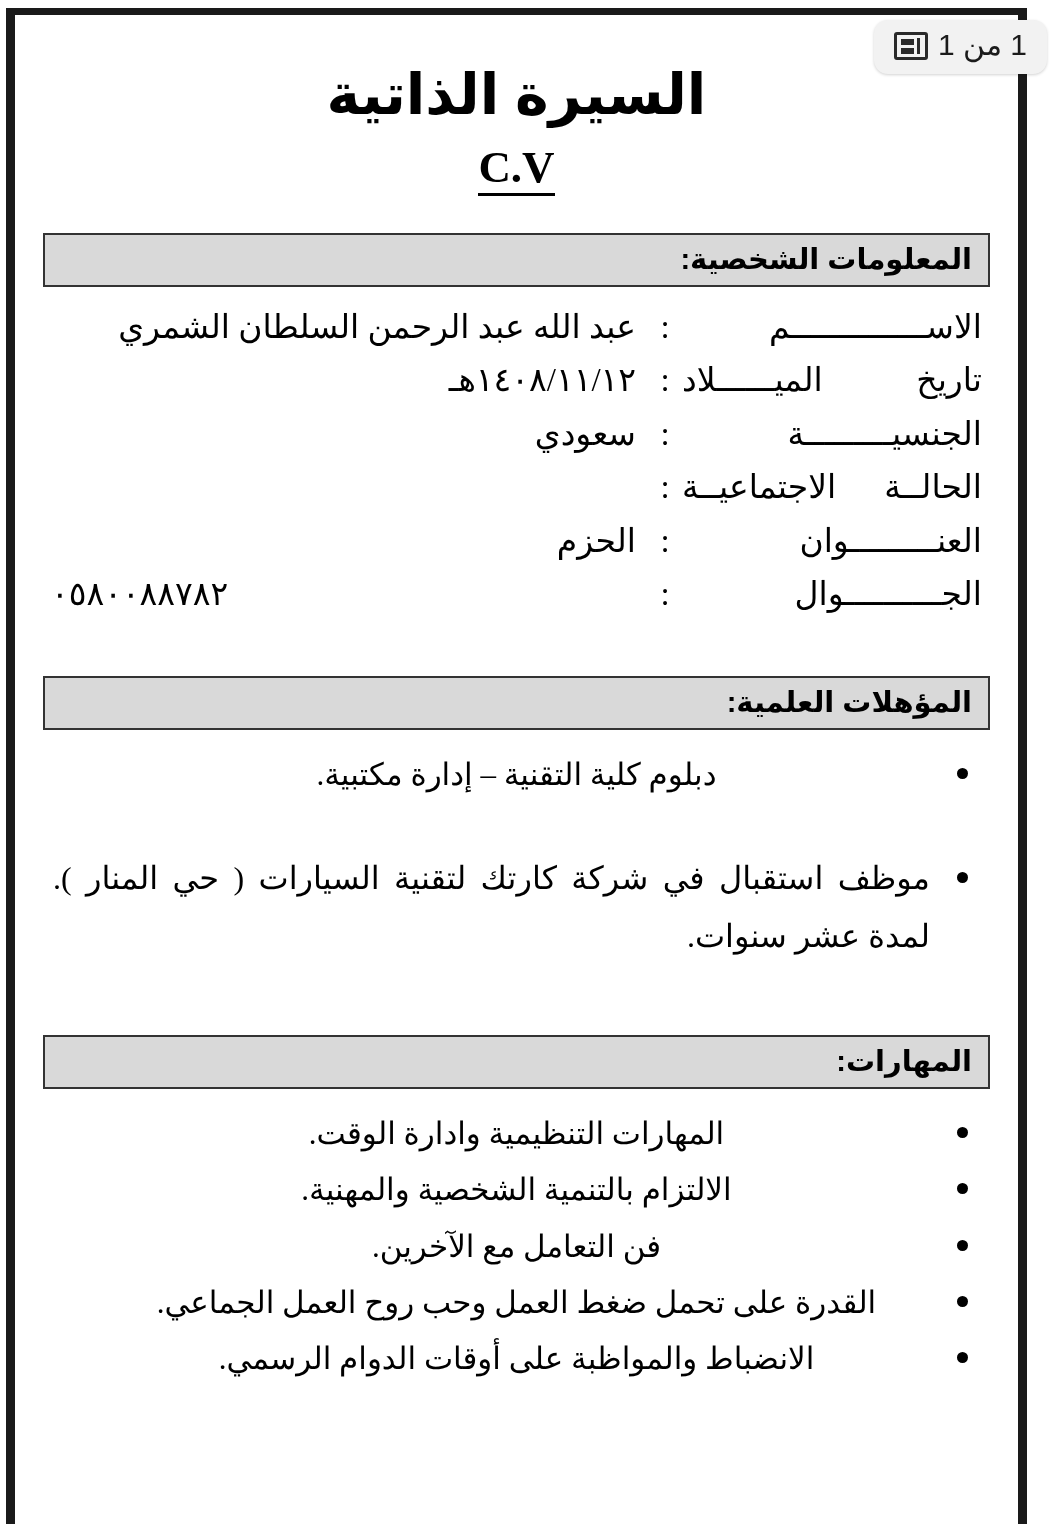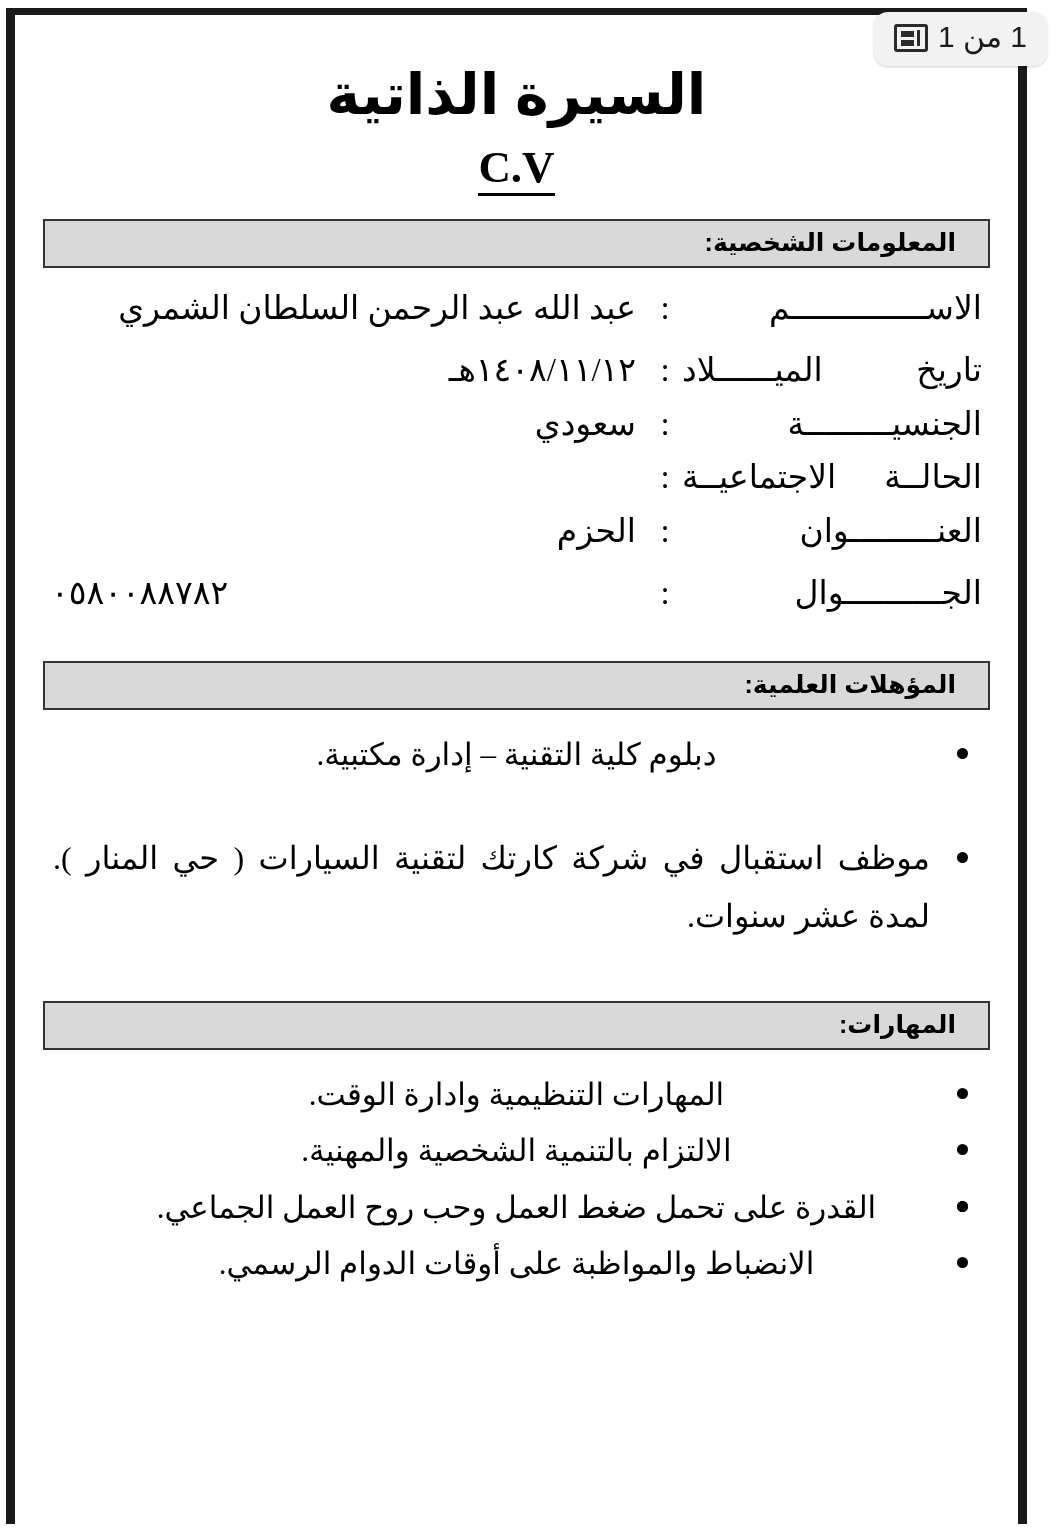--- a/index.html
+++ b/index.html
@@ -35,21 +35,21 @@
     right: 0;
     top: 0;
     bottom: 0;
     padding: 0 28px;
     box-sizing: border-box;
   }
 
   
   .page-badge {
     position: absolute;
-    top: 12px;
+    top: 20px;
     right: 10px;
     background: #f2f2f2;
     border-radius: 14px;
     padding: 10px 20px 12px 20px;
     display: flex;
     align-items: center;
     gap: 10px;
     font-family: "Liberation Sans", sans-serif;
     font-size: 30px;
     color: #1b1b1b;
@@ -111,25 +111,25 @@
   }
   .doc-subtitle span {
     border-bottom: 3px solid #000;
     padding-bottom: 1px;
   }
 
   
   .section-bar {
     background: #d9d9d9;
     border: 2px solid #333;
-    margin-top: 26px;
-    padding: 7px 32px 9px 16px;
+    margin-top: 40px;
+    padding: 7px 16px 9px 16px;
     font-family: "Liberation Sans", "DejaVu Sans", sans-serif;
     font-weight: bold;
-    font-size: 25px;
+    font-size: 29px;
     color: #000;
     text-align: right;
     box-sizing: border-box;
   }
 
   
   .info-list {
     margin-top: 14px;
     padding: 0 8px;
   }
@@ -150,21 +150,21 @@
     letter-spacing: 0px;
   }
   .info-colon {
     flex: 0 0 34px;
     text-align: center;
   }
   .info-value {
     flex: 1 1 auto;
     padding-right: 12px;
   }
-  .num { direction: rtl; unicode-bidi: plaintext; margin-top: 9px; }
+  .num { direction: rtl; unicode-bidi: plaintext; }
 
   
   ul.bullets {
     list-style: none;
     margin: 18px 0 0 0;
     padding: 0 0 0 0;
     direction: rtl;
   }
   ul.bullets li {
     position: relative;
@@ -273,20 +273,21 @@
       <li>
         <span class="bullet-dot"></span>
         <span class="li-text">المهارات التنظيمية وادارة الوقت.</span>
       </li>
       <li>
         <span class="bullet-dot"></span>
         <span class="li-text">الالتزام بالتنمية الشخصية والمهنية.</span>
       </li>
       <li>
         <span class="bullet-dot"></span>
+        <span class="li-text">فن التعامل مع الآخرين.</span>
       </li>
       <li>
         <span class="bullet-dot"></span>
         <span class="li-text">القدرة على تحمل ضغط العمل وحب روح العمل الجماعي.</span>
       </li>
       <li>
         <span class="bullet-dot"></span>
         <span class="li-text">الانضباط والمواظبة على أوقات الدوام الرسمي.</span>
       </li>
     </ul>

